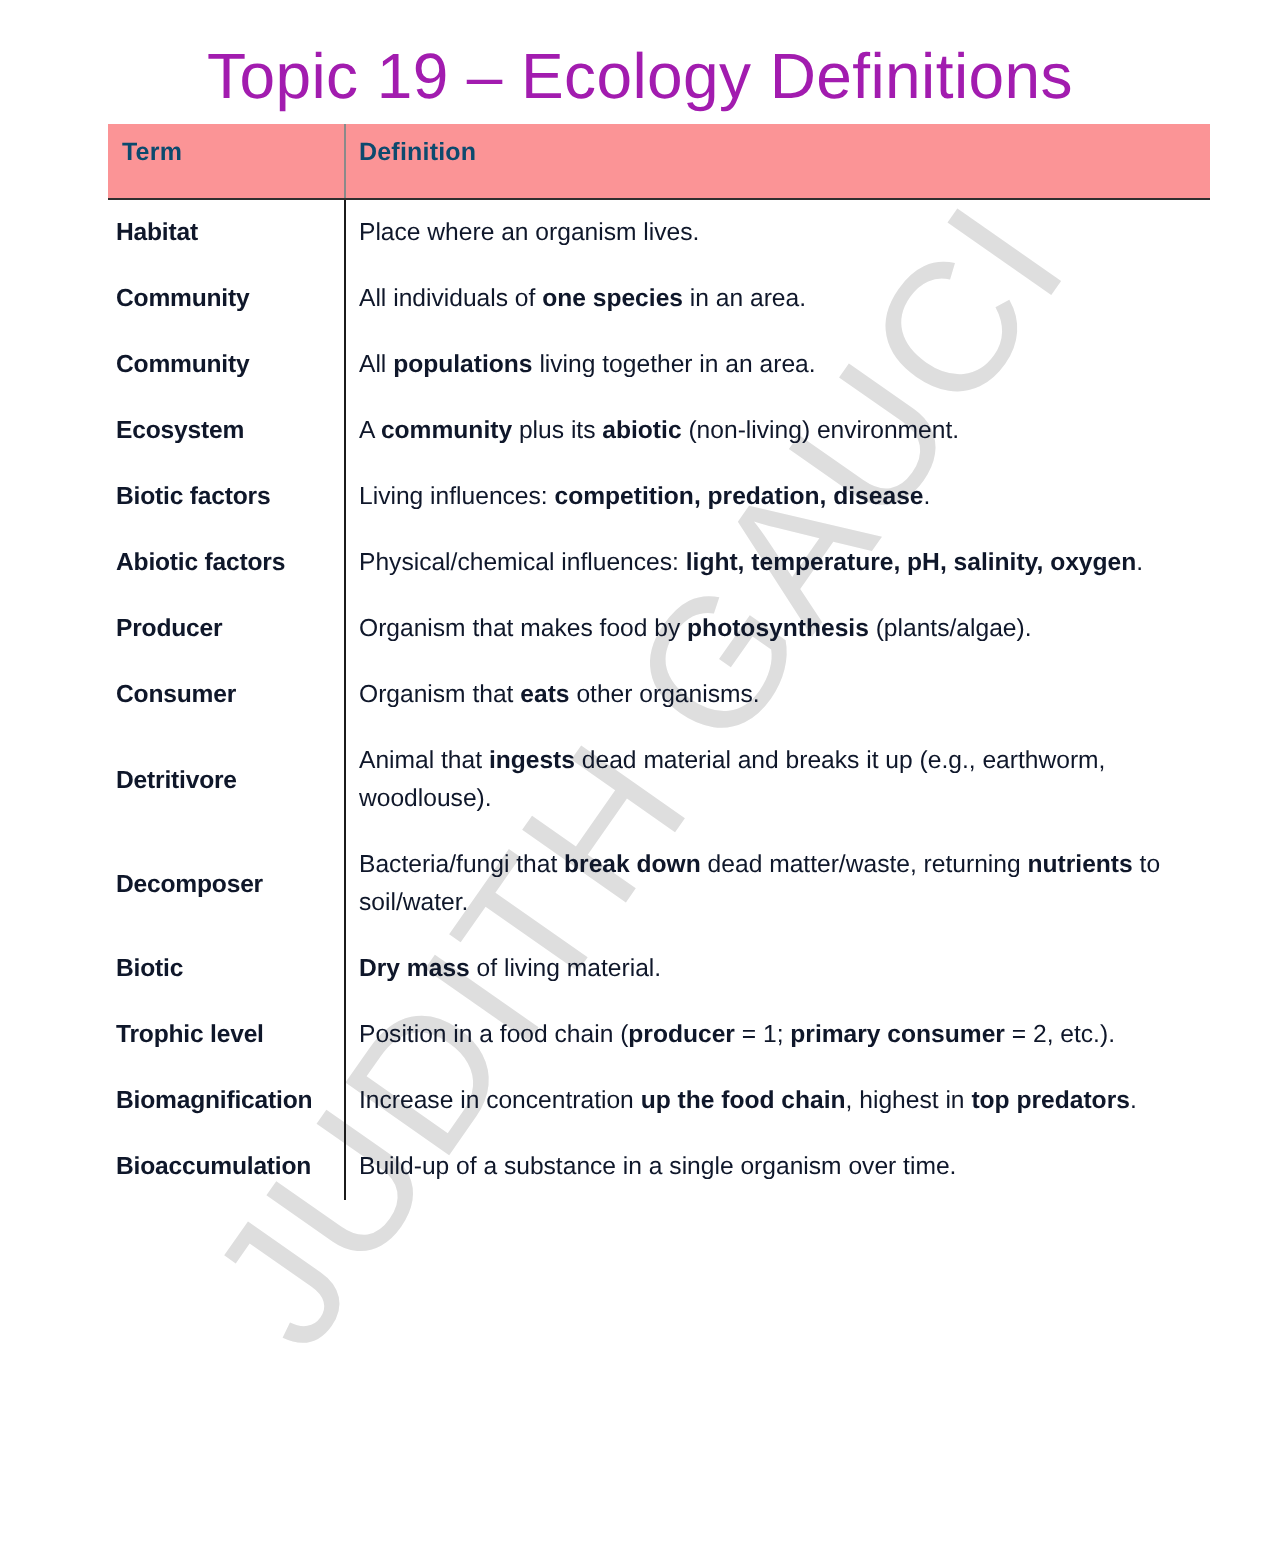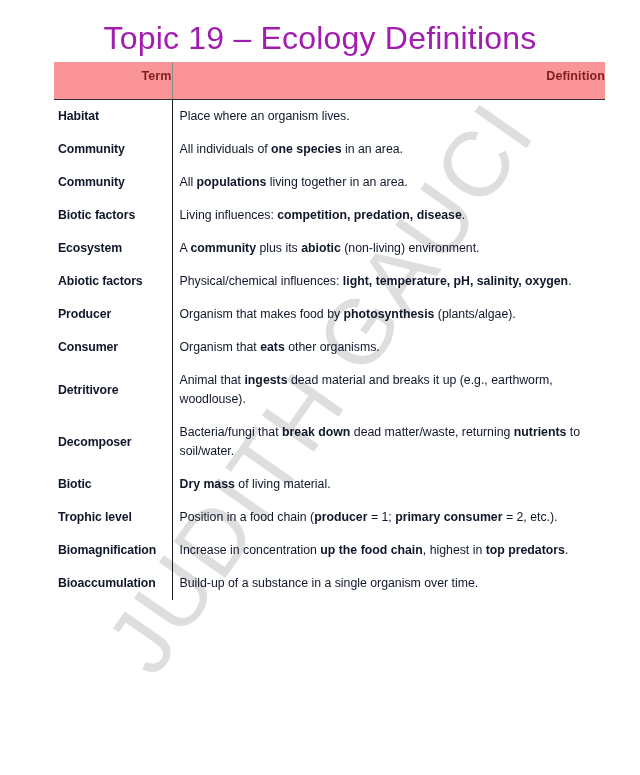--- a/index.html
+++ b/index.html
@@ -73,24 +73,24 @@
 
   #definitions-table col.col-term  { width: 118px; }
   #definitions-table col.col-def   { width: 433px; }
 
   #definitions-table thead th {
     background: #fb9496;
     border-bottom: 1.6px solid #2f2f2f;
     padding: 7px 0 7px 7px;
     height: 23px;
     vertical-align: top;
-    text-align: right;
+    text-align: left;
     font-size: 12.5px;
     font-weight: bold;
-    color: #7f1d1d;
+    color: #0c4a6e;
     letter-spacing: 0.1px;
   }
   #definitions-table thead th.th-def {
     border-left: 1.6px solid #8a8a8a;
   }
 
   #definitions-table tbody td {
     vertical-align: middle;
     font-size: 12.3px;
     line-height: 19px;
@@ -143,28 +143,28 @@
         </tr>
         <tr>
           <td class="cell-term">Community</td>
           <td class="cell-def">All individuals of <b>one species</b> in an area.</td>
         </tr>
         <tr>
           <td class="cell-term">Community</td>
           <td class="cell-def">All <b>populations</b> living together in an area.</td>
         </tr>
         <tr>
+          <td class="cell-term">Ecosystem</td>
+          <td class="cell-def">A <b>community</b> plus its <b>abiotic</b> (non-living) environment.</td>
+        </tr>
+        <tr>
           <td class="cell-term">Biotic factors</td>
           <td class="cell-def">Living influences: <b>competition, predation, disease</b>.</td>
         </tr>
         <tr>
-          <td class="cell-term">Ecosystem</td>
-          <td class="cell-def">A <b>community</b> plus its <b>abiotic</b> (non-living) environment.</td>
-        </tr>
-        <tr>
           <td class="cell-term">Abiotic factors</td>
           <td class="cell-def">Physical/chemical influences: <b>light, temperature, pH, salinity, oxygen</b>.</td>
         </tr>
         <tr>
           <td class="cell-term">Producer</td>
           <td class="cell-def">Organism that makes food by <b>photosynthesis</b> (plants/algae).</td>
         </tr>
         <tr>
           <td class="cell-term">Consumer</td>
           <td class="cell-def">Organism that <b>eats</b> other organisms.</td>

